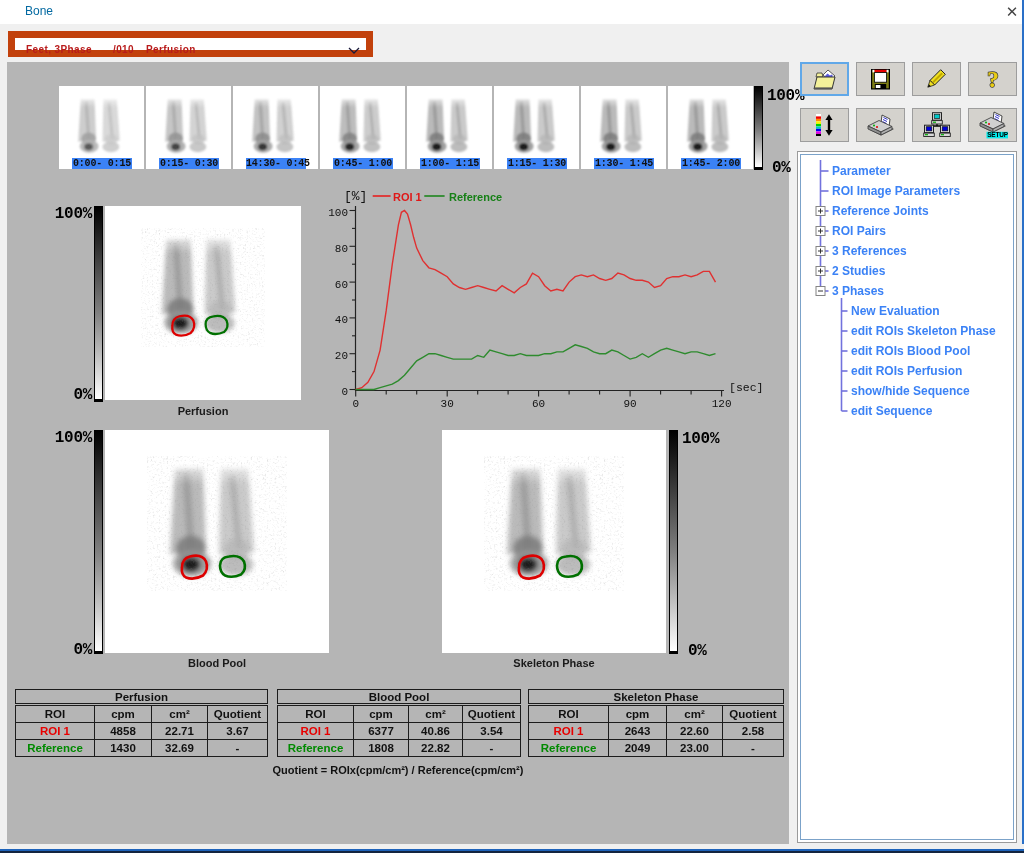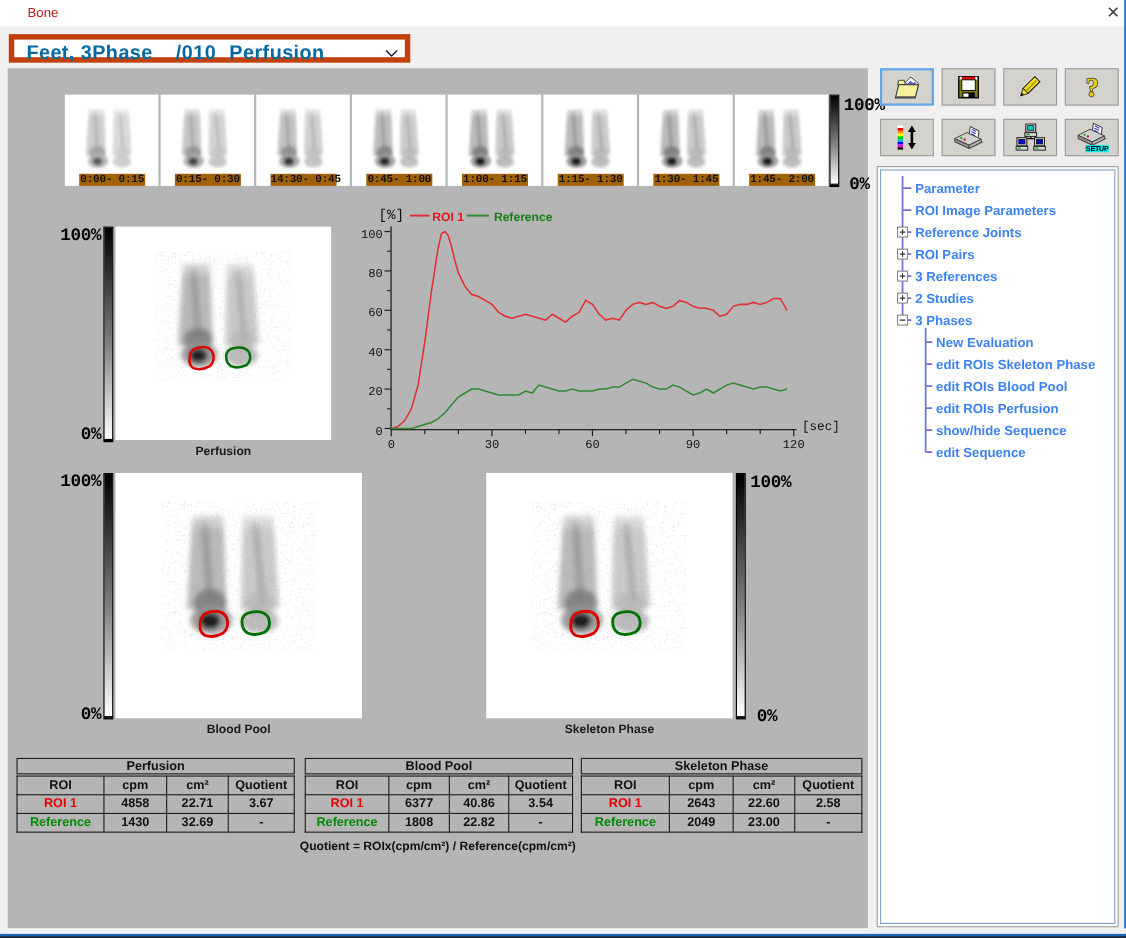--- a/index.html
+++ b/index.html
@@ -1,31 +1,31 @@
 <!DOCTYPE html>
 <html><head><meta charset="utf-8">
 <style>
 *{margin:0;padding:0;box-sizing:border-box}
 html,body{width:1024px;height:853px;overflow:hidden;background:#f0f0f0;font-family:"Liberation Sans",sans-serif}
 .abs{position:absolute}
 #titlebar{left:0;top:0;width:1024px;height:24px;background:#ffffff}
-#wintitle{left:25px;top:4px;font-size:12px;color:#b91c1c}
+#wintitle{left:25px;top:4px;font-size:12px;color:#0369a1}
 #closex{left:1001px;top:1px;width:22px;height:22px;font-size:15px;color:#444;text-align:center;line-height:22px}
 #rightedge{left:1022px;top:0;width:2px;height:853px;background:#2a70c8}
 #bstrip1{left:0;top:844px;width:1024px;height:5px;background:#f0f0f0}
 #bstrip2{left:0;top:849px;width:1024px;height:2px;background:#1e63ba}
 #bstrip3{left:0;top:851px;width:1024px;height:2px;background:#13253f}
-#combo{left:8px;top:31px;width:365px;height:26px;background:#fff;border:5px solid #c2410c;font-size:18px;font-weight:bold;color:#0369a1;line-height:24px;letter-spacing:0.4px}
+#combo{left:8px;top:31px;width:365px;height:26px;background:#fff;border:7px solid #c2410c;font-size:10px;font-weight:bold;color:#b91c1c;line-height:24px;letter-spacing:0.4px}
 #combo .t1{margin-left:11px}
 #combo .t2{margin-left:21px}
 #combo .t3{margin-left:12px}
 #combo .chev{position:absolute;right:7px;top:0px;font-size:12px;color:#333;font-weight:bold}
 #mainpanel{left:7px;top:62px;width:782px;height:782px;background:#b5b5b5}
 .thumb{top:86px;width:85px;height:83px;background:#fff}
-.tlabel{position:absolute;left:13px;right:12px;bottom:0;height:11px;background:#a16207;font-family:"Liberation Mono",monospace;font-size:10px;font-weight:bold;color:#111;text-align:center;line-height:11px;letter-spacing:-0.2px;white-space:nowrap}
+.tlabel{position:absolute;left:13px;right:12px;bottom:0;height:11px;background:#3b82f6;font-family:"Liberation Mono",monospace;font-size:10px;font-weight:bold;color:#111;text-align:center;line-height:11px;letter-spacing:-0.2px;white-space:nowrap}
 .cbar{background:linear-gradient(to bottom,#000 0%,#161616 10%,#808080 55%,#fff 100%);border:1px solid #000}
 .cblab{font-family:"Liberation Mono",monospace;font-size:16px;font-weight:bold;color:#000;letter-spacing:-0.3px;white-space:nowrap}
 .imgbox{background:#fff}
 .caption{font-size:11px;font-weight:bold;color:#1a1a1a;text-align:center}
 .dtable{border-collapse:collapse;table-layout:fixed}
 .dtable td{border:1px solid #1c1c1c;font-size:11.5px;font-weight:bold;color:#111;text-align:center;padding:0;height:17px;overflow:hidden}
 .ttitle{border:1px solid #1c1c1c;font-size:11.5px;font-weight:bold;color:#111;text-align:center;height:15px;line-height:14px}
 .dtable td.red,.red{color:#e80000}
 .dtable td.green,.green{color:#008a00}
 #qformula{left:7px;top:764px;width:782px;text-align:center;font-size:11px;font-weight:bold;color:#111}

